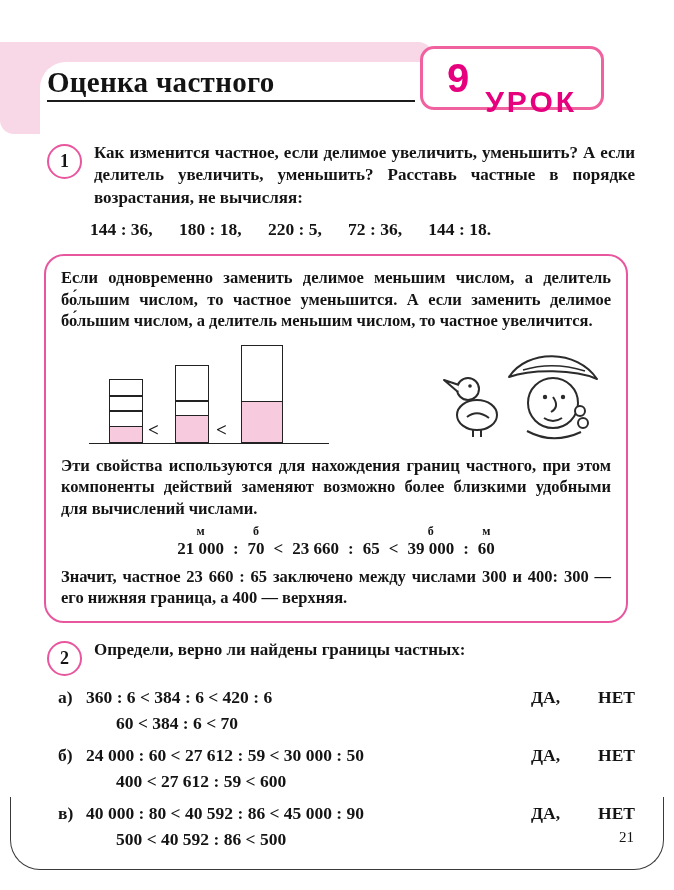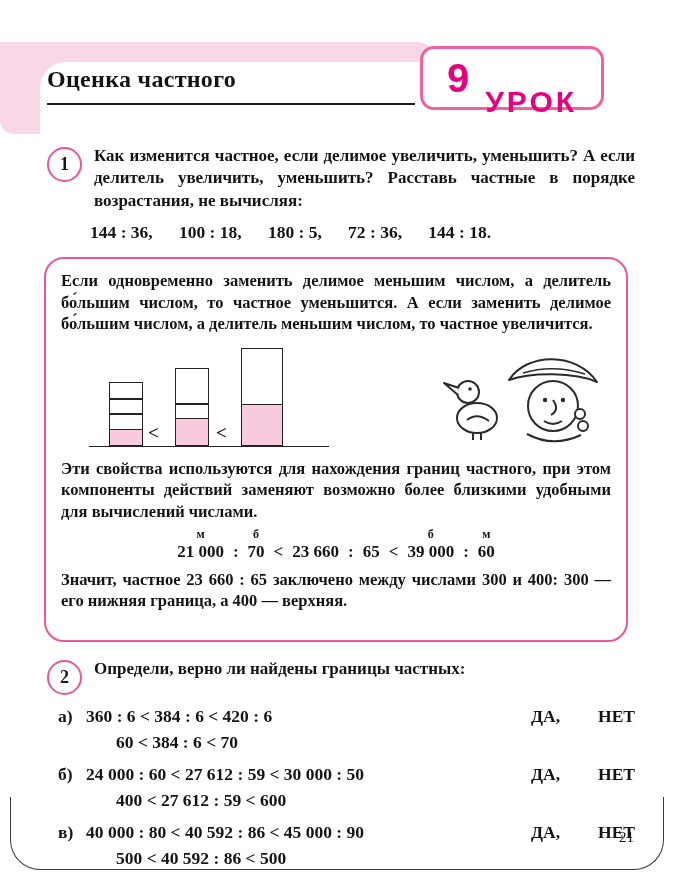--- a/index.html
+++ b/index.html
@@ -10,38 +10,38 @@
   
   .corner-band{position:absolute;left:0;top:42px;width:434px;height:92px;background:#f8d7e6;border-radius:0 16px 0 14px;}
   .sheet{position:absolute;left:40px;top:62px;width:634px;height:828px;background:#fff;border-top-left-radius:26px;}
 
   
   .bottom-frame{position:absolute;left:10px;right:10px;bottom:20px;height:72px;
     border:1.5px solid #3a3a3a;border-top:none;border-radius:0 0 30px 30px;}
 
   .main{position:absolute;left:47px;top:62px;width:588px;}
 
-  .page-title{font-size:24px;font-weight:bold;letter-spacing:.3px;margin:4px 0 0 0;
-    width:368px;padding-bottom:10px;border-bottom:2px solid #1c1c1c;}
+  .page-title{font-size:29px;font-weight:bold;letter-spacing:.3px;margin:4px 0 0 0;
+    width:368px;padding-bottom:1px;border-bottom:2px solid #1c1c1c;}
 
   .lesson-badge{position:absolute;left:420px;top:46px;width:178px;height:58px;background:#fff;
     border:3px solid #f0619f;border-radius:14px;display:flex;align-items:center;justify-content:center;gap:16px;
     font-family:"Liberation Sans",sans-serif;color:#e6007e;}
   .lesson-badge .num{font-size:40px;font-weight:bold;}
   .lesson-badge .word{font-size:30px;font-weight:bold;letter-spacing:3px;margin-top:48px;}
 
   .task{display:flex;gap:12px;}
   .task1{margin-top:40px;}
   .num-circle{flex:0 0 auto;width:31px;height:31px;border:2.5px solid #e8579e;border-radius:50%;
     display:flex;align-items:center;justify-content:center;font-weight:bold;font-size:18px;background:#fff;margin-top:2px;}
   .task-text{flex:1;font-size:17px;line-height:1.32;font-weight:600;text-align:justify;}
   .expressions{margin:10px 0 0 43px;font-size:17.5px;font-weight:600;white-space:pre-wrap;}
 
   .rule-box{margin-top:14px;margin-left:-3px;width:584px;border:2.5px solid #e8579e;border-radius:20px;
-    padding:11px 15px 28px 15px;box-sizing:border-box;background:#fff;}
+    padding:11px 15px 12px 15px;box-sizing:border-box;background:#fff;}
   .rule-p{font-size:16.5px;line-height:1.29;font-weight:600;text-align:justify;margin:0;}
 
   .illustration-row{display:flex;align-items:flex-end;margin:8px 0 6px 28px;}
   .bars{position:relative;width:240px;height:104px;flex:0 0 auto;}
   .baseline{position:absolute;left:0;right:0;bottom:5px;height:1.5px;background:#222;}
   .bar{position:absolute;bottom:6.5px;border:1.5px solid #222;background:#fff;box-sizing:border-box;}
   .bar .fill{position:absolute;left:0;right:0;bottom:0;background:#f7cade;border-top:1.5px solid #222;}
   .bar .seg{position:absolute;left:0;right:0;height:1.5px;background:#222;}
   .bar1{left:20px;width:34px;height:64px;}
   .bar2{left:86px;width:34px;height:78px;}
@@ -85,21 +85,21 @@
   </div>
 
   <div class="main">
 
     <h1 class="page-title">Оценка частного</h1>
 
     <div class="task task1">
       <div class="num-circle">1</div>
       <div class="task-text">Как изменится частное, если делимое увеличить, уменьшить? А если делитель увеличить, уменьшить? Расставь частные в порядке возрастания, не вычисляя:</div>
     </div>
-    <div class="expressions">144 : 36,      100 : 18,      180 : 5,      72 : 36,      144 : 18.</div>
+    <div class="expressions">144 : 36,      180 : 18,      220 : 5,      72 : 36,      144 : 18.</div>
 
     <div class="rule-box">
       <p class="rule-p">Если одновременно заменить делимое меньшим числом, а делитель бо́льшим числом, то частное уменьшится. А если заменить делимое бо́льшим числом, а делитель меньшим числом, то частное увеличится.</p>
 
       <div class="illustration-row">
         <div class="bars">
           <div class="bar bar1">
             <div class="seg" style="bottom:30px;"></div>
             <div class="seg" style="bottom:45px;"></div>
             <div class="fill" style="height:15px;"></div>

